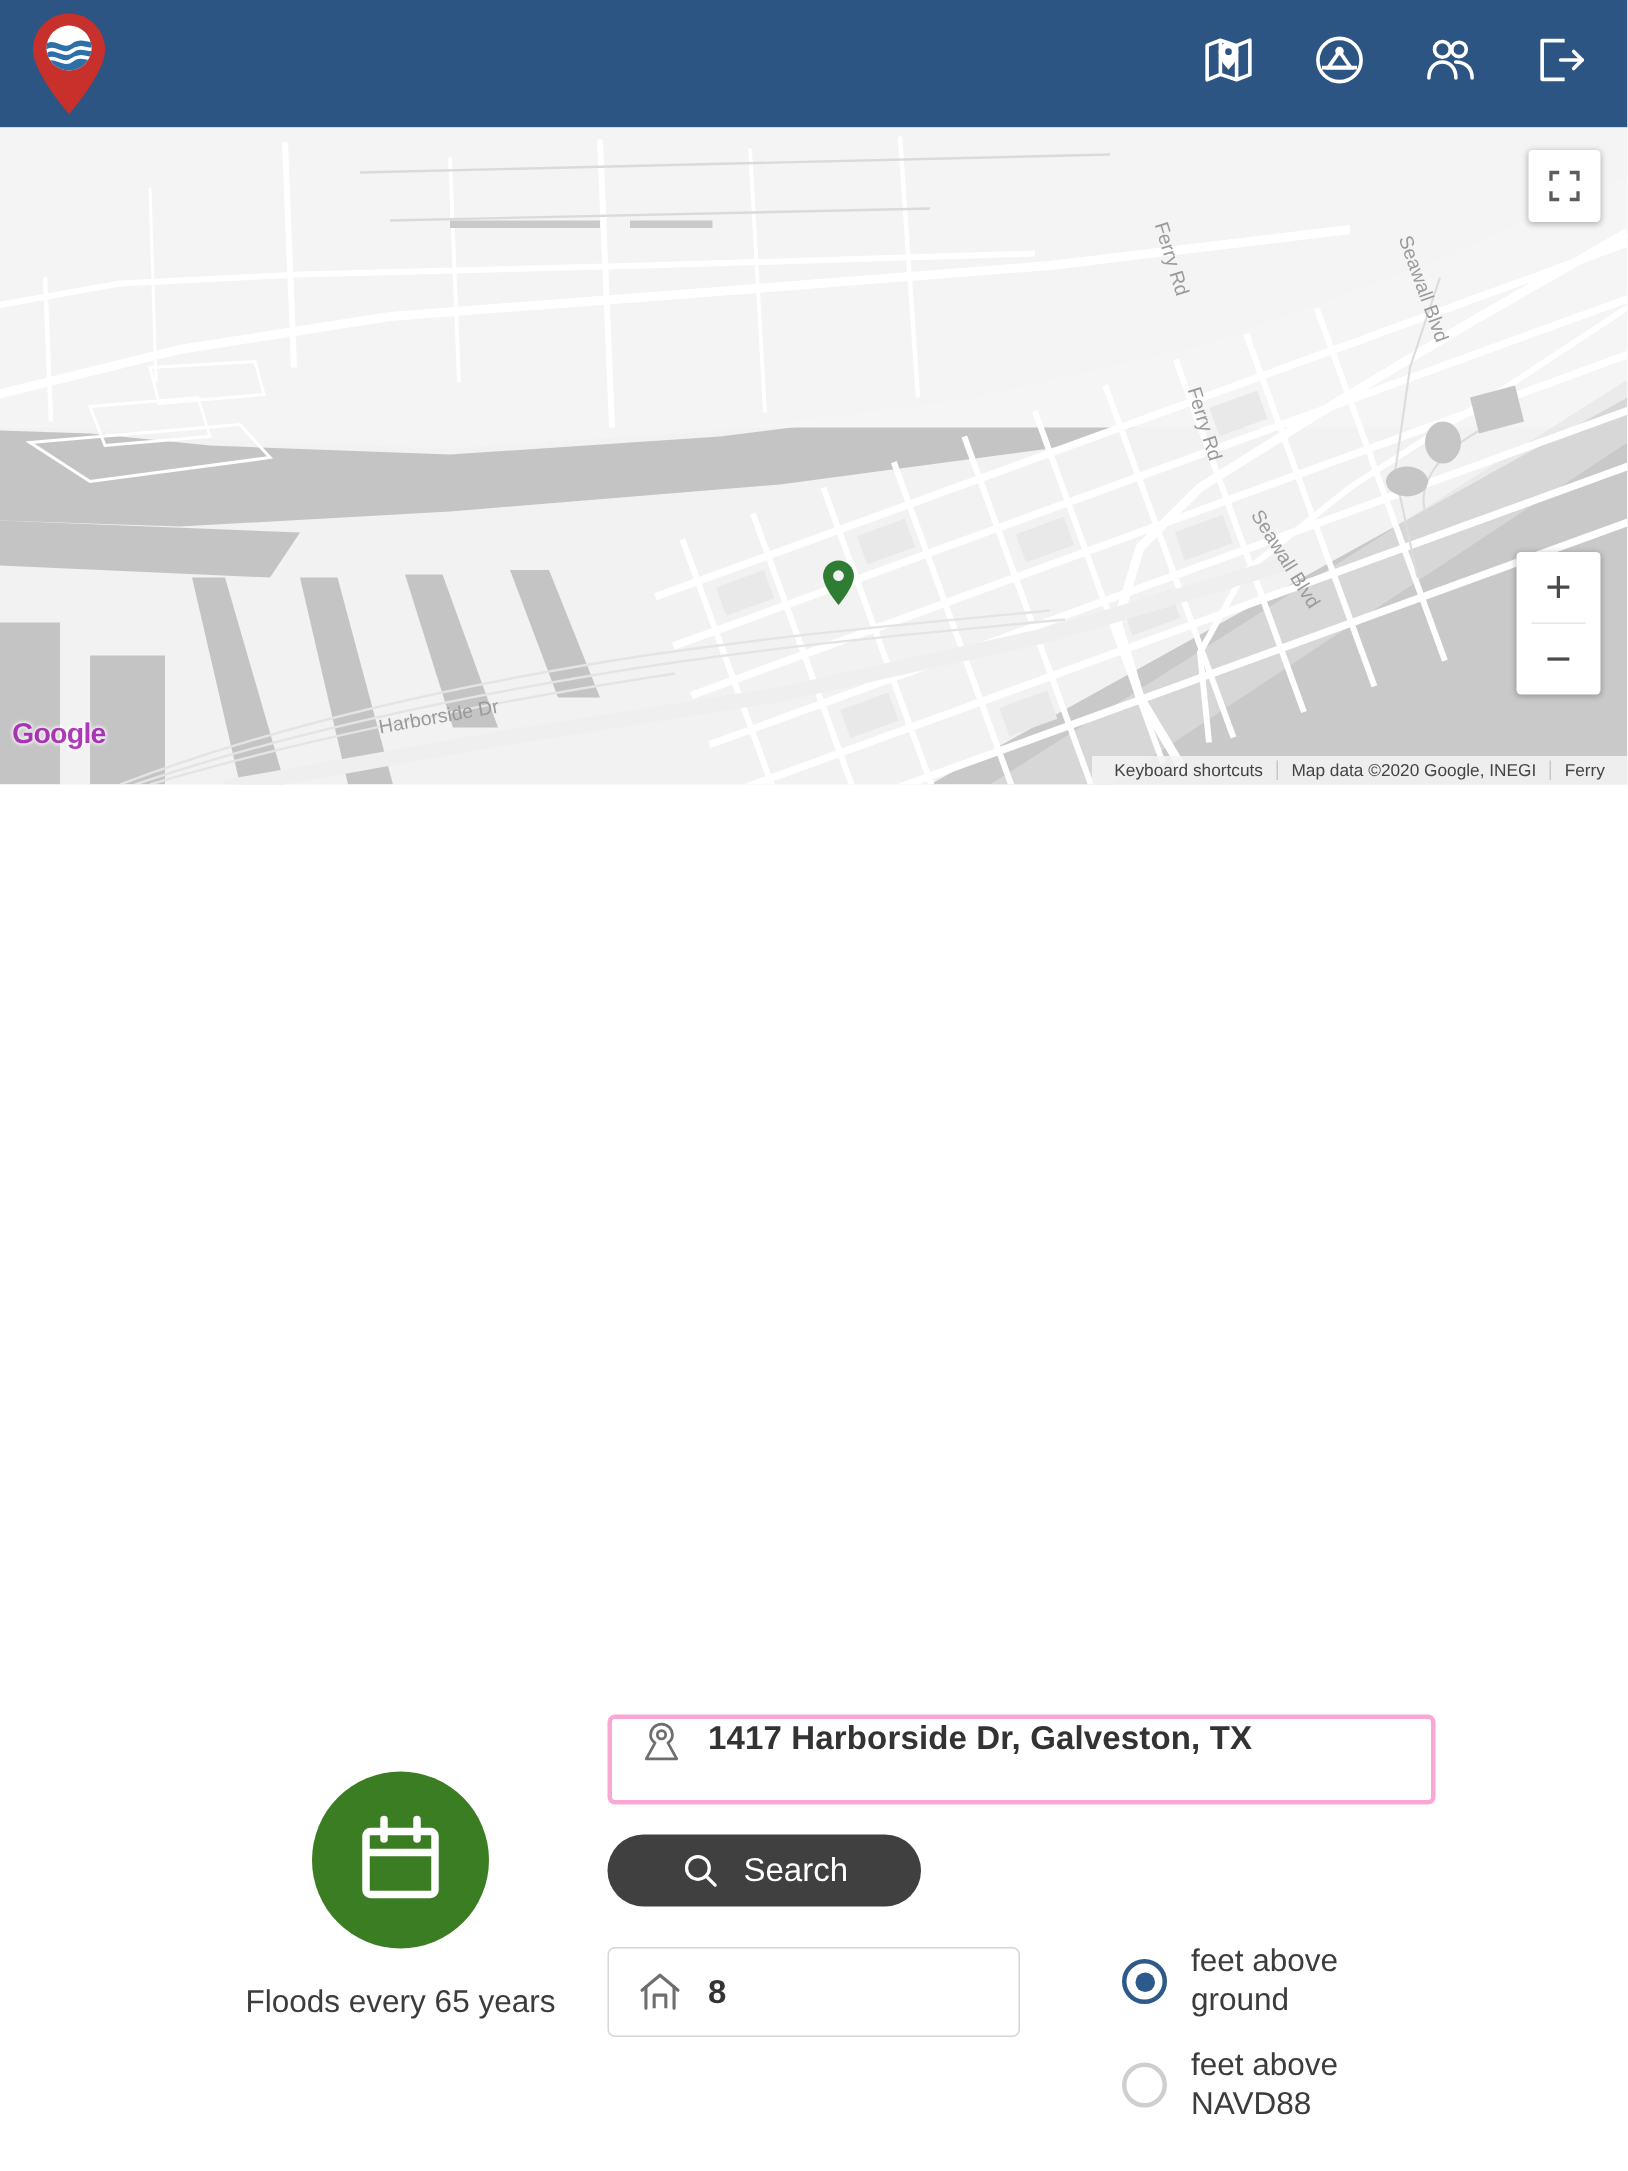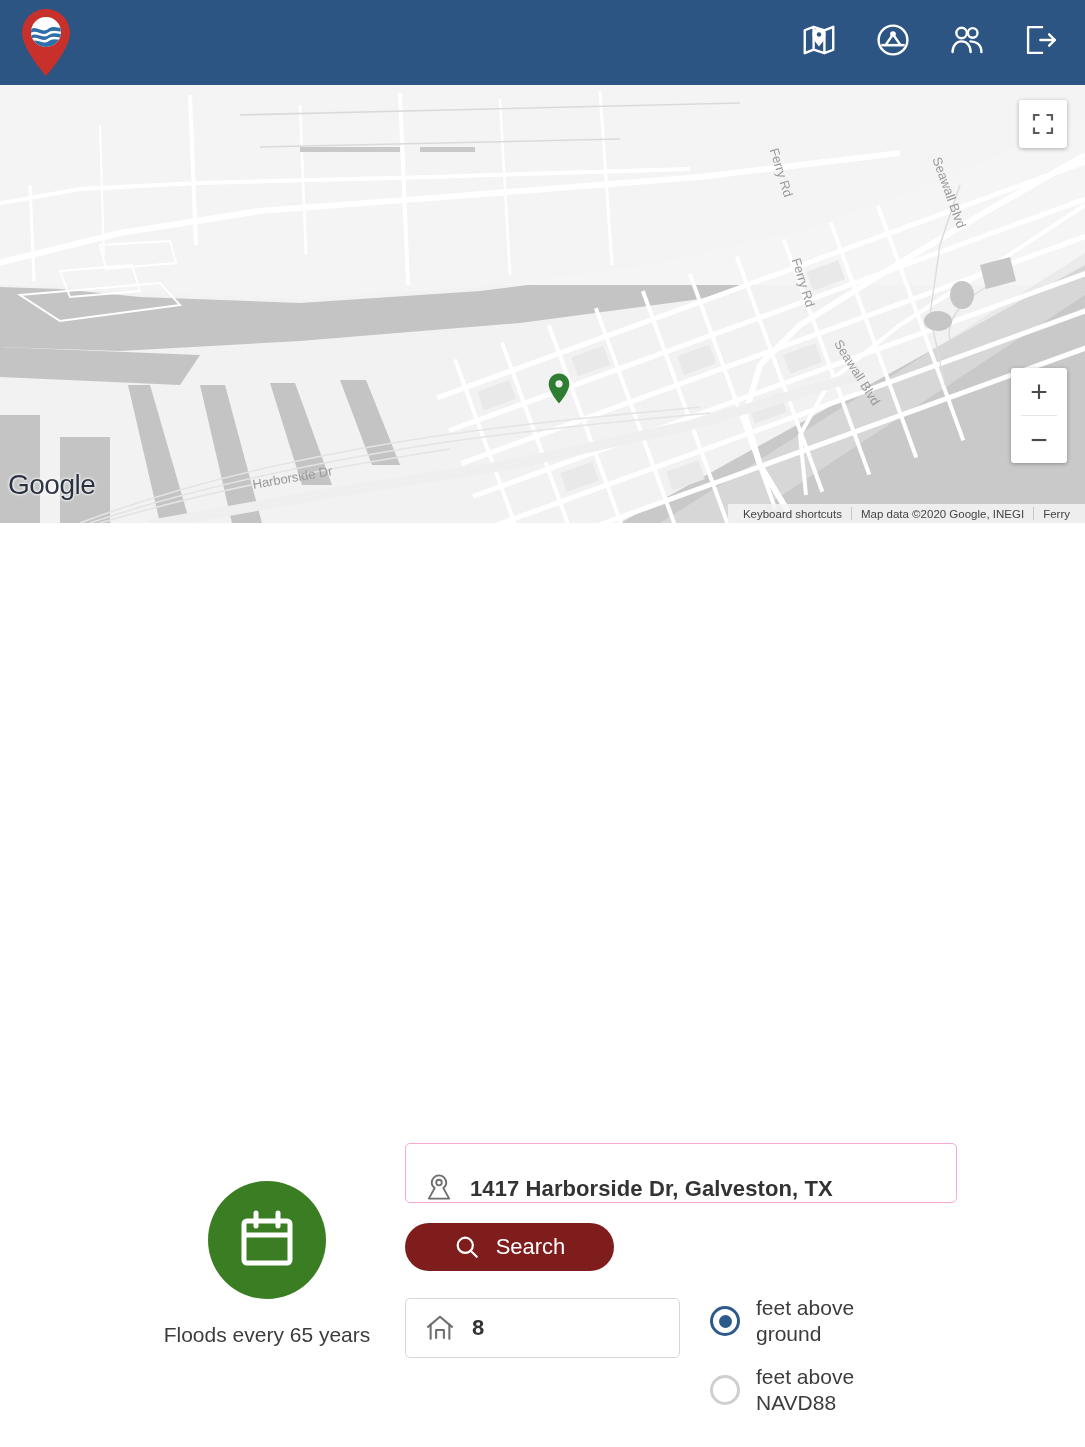--- a/index.html
+++ b/index.html
@@ -61,26 +61,26 @@
     left: 548px;
     top: 288px;
     width: 22px;
     height: 31px;
   }
 
   .google-logo {
     position: absolute;
     left: 8px;
     bottom: 22px;
-    font-size: 28px;
+    font-size: 19px;
     font-family: "Liberation Sans", sans-serif;
-    color: #0f172a;
+    color: #a21caf;
     opacity: .85;
     letter-spacing: -0.5px;
-    font-weight: 400;
+    font-weight: 700;
     text-shadow: 0 0 3px #fff, 0 0 3px #fff, 0 0 2px #fff;
   }
 
   .map-fullscreen-btn {
     position: absolute;
     right: 18px;
     top: 15px;
     width: 48px;
     height: 48px;
     background: #fff;
@@ -152,40 +152,40 @@
     margin-top: 24px;
     font-size: 21px;
     color: #3c3c3c;
     white-space: nowrap;
   }
 
   .address-input {
     position: absolute;
     left: 405px; top: 620px;
     width: 552px; height: 60px;
-    border: 1px solid #f9a8d4;
+    border: 3px solid #f9a8d4;
     border-radius: 5px;
     background: #fff;
-    display: flex; align-items: flex-end;
+    display: flex; align-items: flex-start;
     padding: 0 18px;
     gap: 16px;
     cursor: text;
   }
   .address-text {
     font-size: 22px;
     font-weight: bold;
     color: #333;
     letter-spacing: .1px;
   }
 
   .search-btn {
     position: absolute;
     left: 405px; top: 700px;
     width: 209px; height: 48px;
-    background: #7f1d1d;
+    background: #404040;
     border-radius: 24px;
     border: none;
     color: #fff;
     display: flex; align-items: center; justify-content: center;
     gap: 16px;
     cursor: pointer;
     font-family: "Liberation Sans", sans-serif;
   }
   .search-btn-label { font-size: 22px; }
 
@@ -195,21 +195,21 @@
     width: 275px; height: 60px;
     border: 1px solid #d6d6d6;
     border-radius: 5px;
     background: #fff;
     display: flex; align-items: center;
     padding: 0 18px; gap: 16px;
     cursor: text;
   }
   .height-value { font-size: 22px; font-weight: bold; color: #333; }
 
-  .radio-group { position: absolute; left: 710px; top: 772px; }
+  .radio-group { position: absolute; left: 748px; top: 772px; }
   .radio-row { display: flex; align-items: center; gap: 16px; margin-bottom: 16px; }
   .radio-outer {
     width: 30px; height: 30px; border-radius: 50%;
     border: 3px solid #2E5A8B;
     display: flex; align-items: center; justify-content: center;
     cursor: pointer; flex: none;
   }
   .radio-outer.off { border-color: #cfcfcf; }
   .radio-dot { width: 13px; height: 13px; border-radius: 50%; background: #2E5A8B; }
   .radio-label { font-size: 21px; color: #3c3c3c; line-height: 1.25; }

